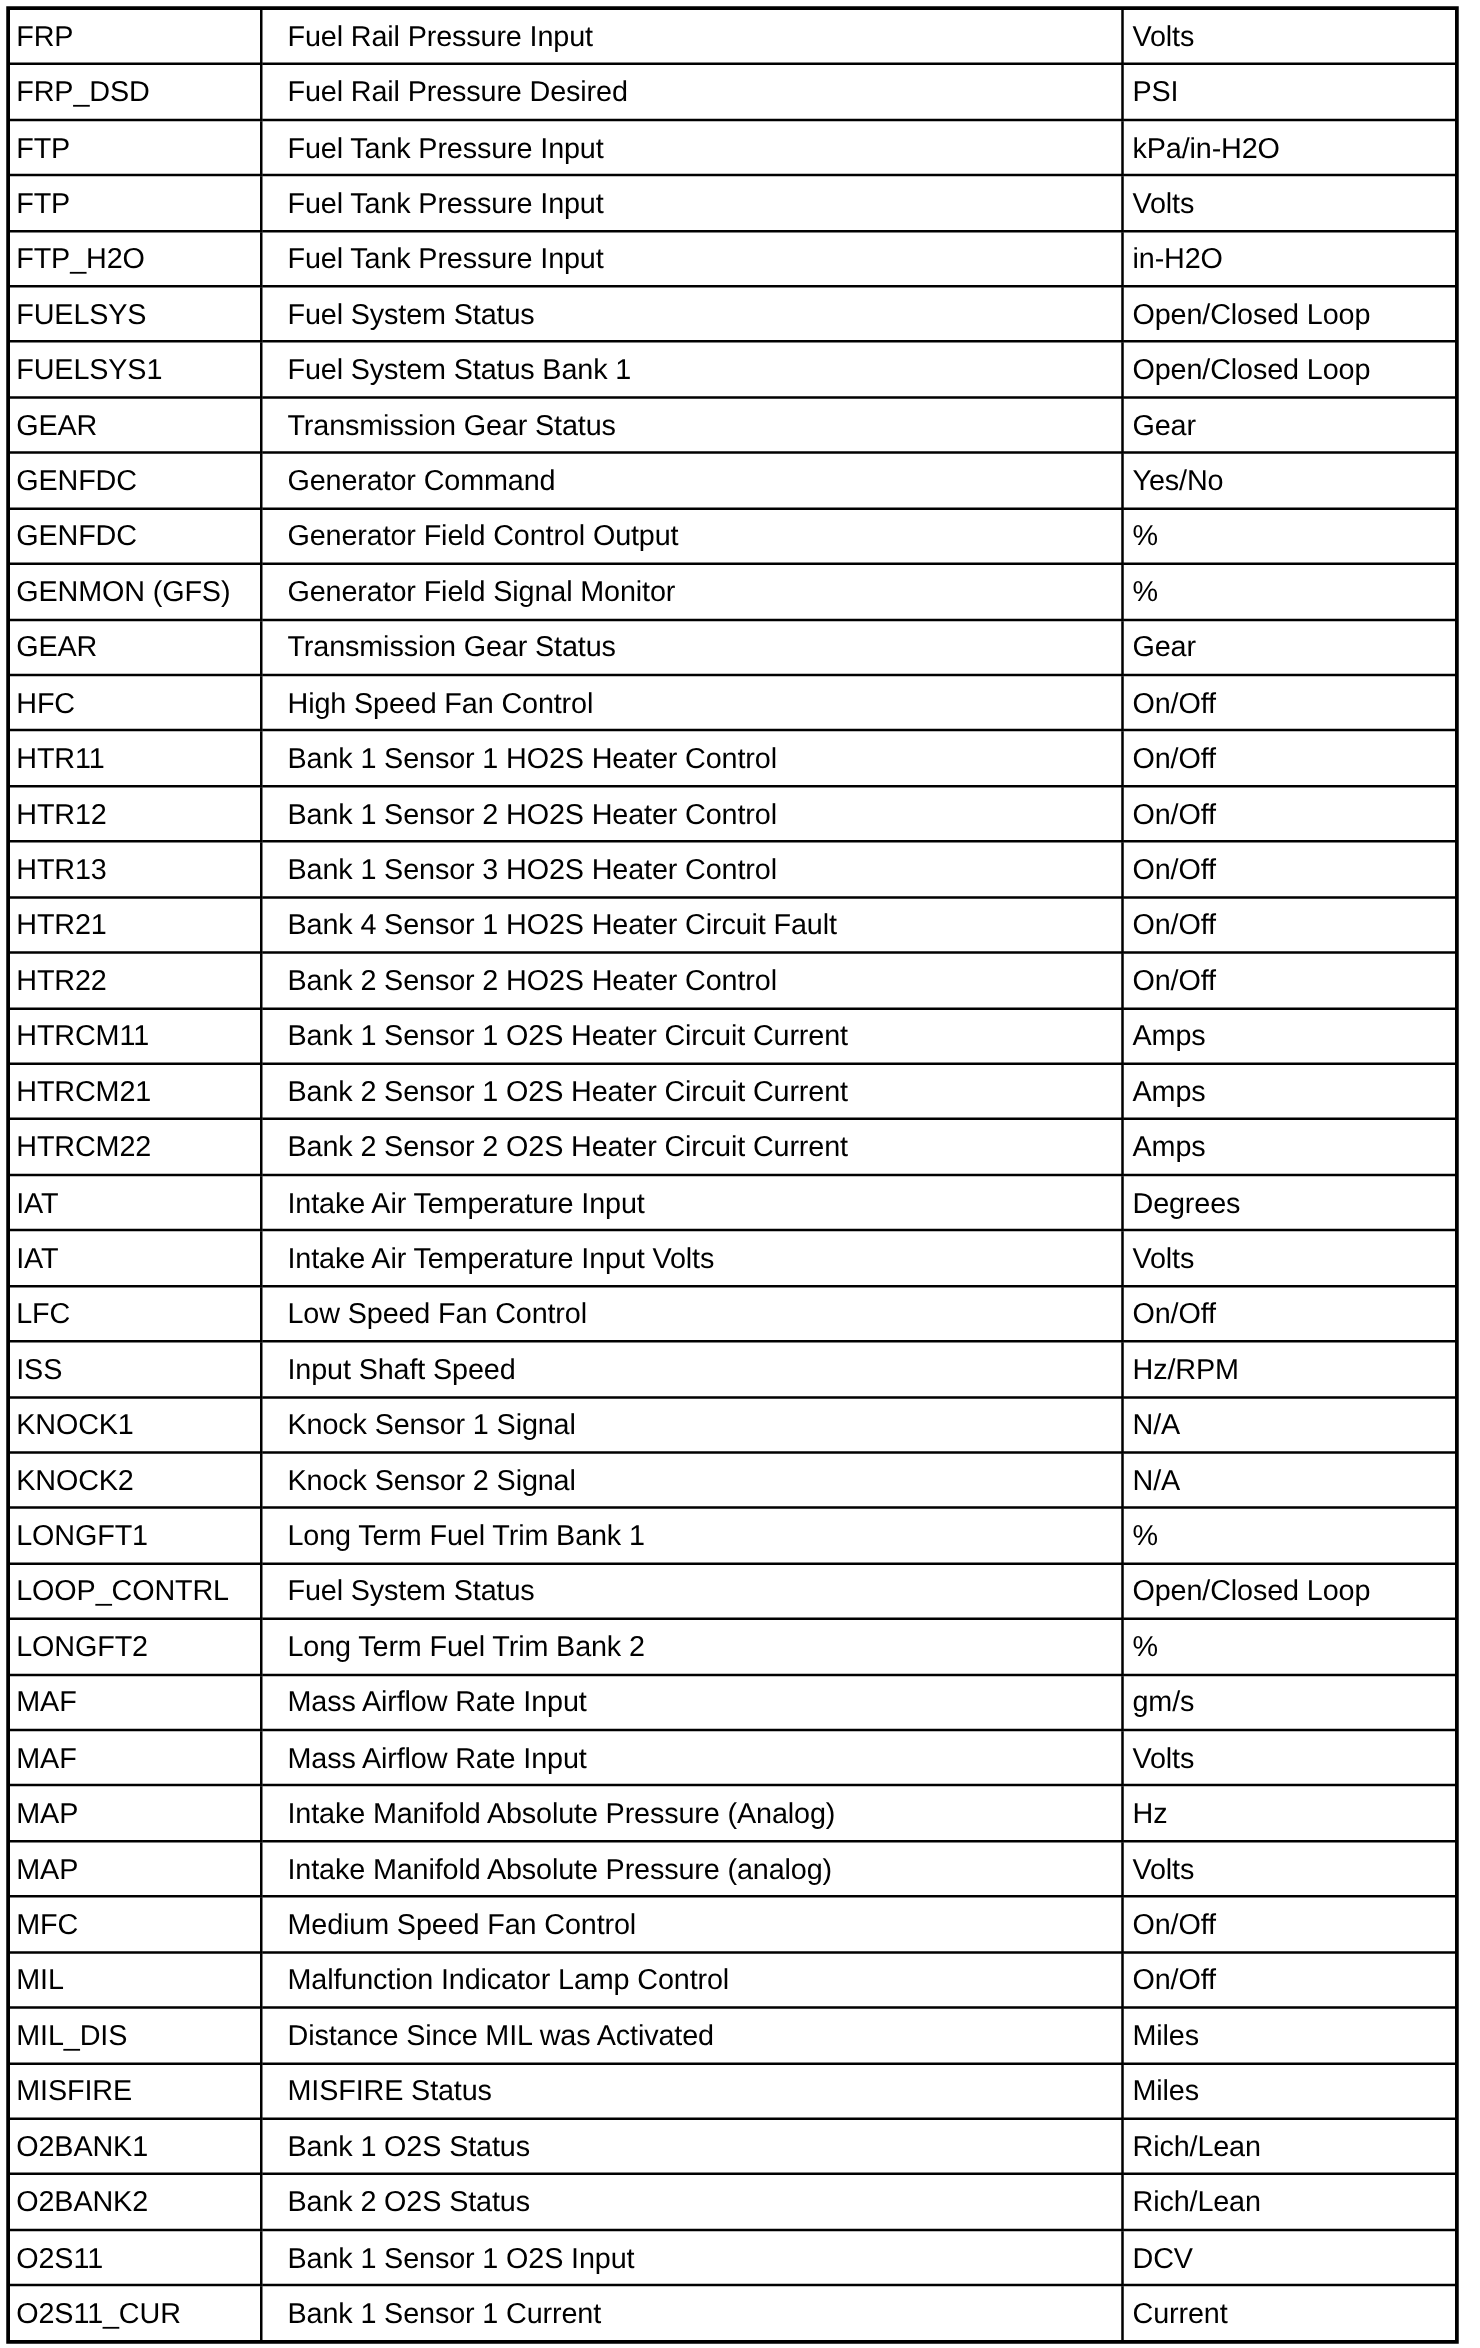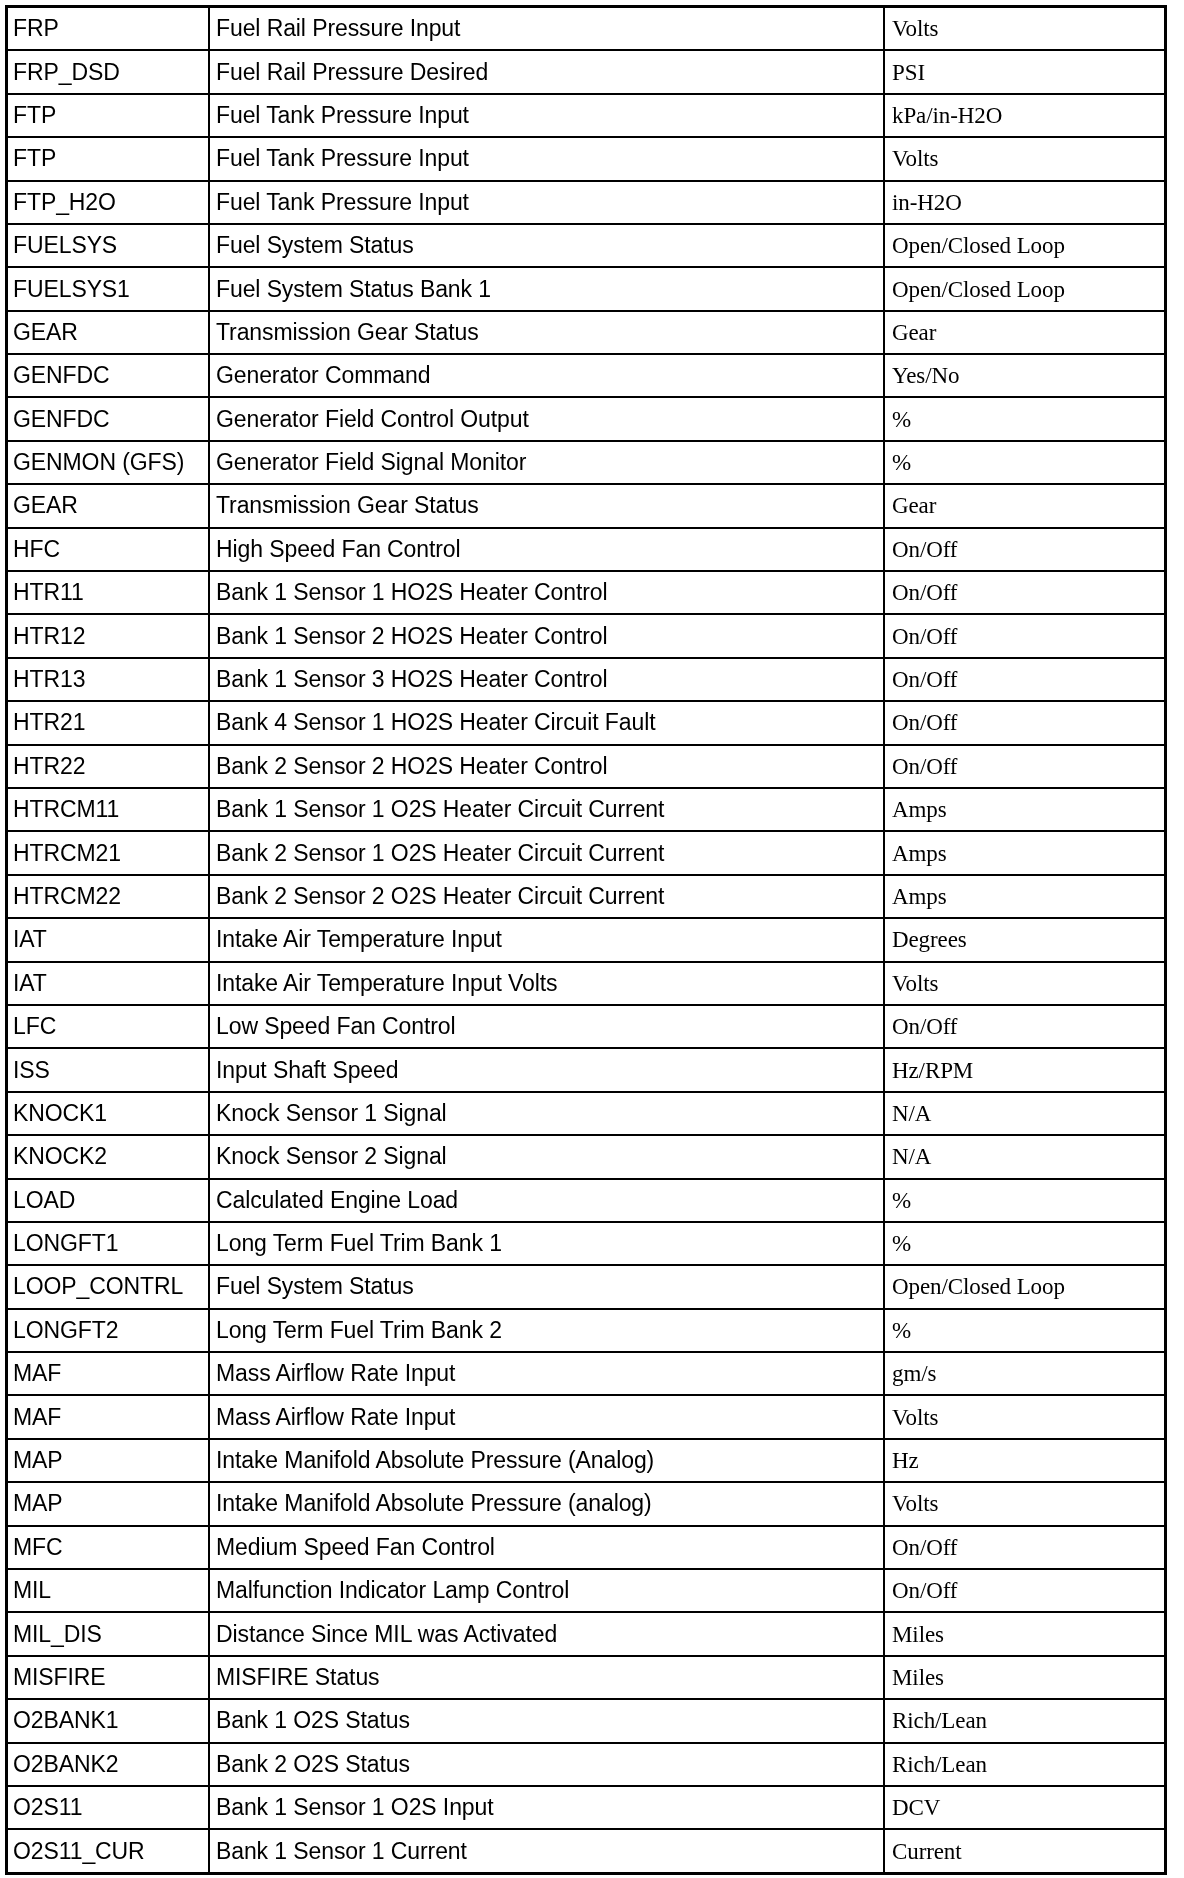--- a/index.html
+++ b/index.html
@@ -36,22 +36,22 @@
     padding: 0 0 0 5px;
     font-size: 23px;
     line-height: 1;
     white-space: nowrap;
     overflow: hidden;
     vertical-align: middle;
     height: 40.4px;
     letter-spacing: -0.1px;
   }
   td.c1 { width: 195px; margin-left: 20px; }
-  td.c2 { width: 667px; padding-left: 6px; }
-  td.c3 { border-right: none; padding-left: 7px; font-family: Liberation Serif, serif; }
+  td.c2 { width: 667px; padding-left: 20px; }
+  td.c3 { border-right: none; padding-left: 7px; }
   tr:last-child td { border-bottom: none; border-radius: 10px; }
   tr:nth-child(odd) td { border-bottom-width: 2px; }
 </style>
 </head>
 <body>
 
 <div class="table-wrap">
   <table>
     <tbody id="table-body">
 
@@ -211,25 +211,20 @@
     <td class="c2">Knock Sensor 1 Signal</td>
     <td class="c3">N/A</td>
   </tr>
 
   <tr>
     <td class="c1">KNOCK2</td>
     <td class="c2">Knock Sensor 2 Signal</td>
     <td class="c3">N/A</td>
   </tr>
 
-  <tr>
-    <td class="c1">LOAD</td>
-    <td class="c2">Calculated Engine Load</td>
-    <td class="c3">%</td>
-  </tr>
 
   <tr>
     <td class="c1">LONGFT1</td>
     <td class="c2">Long Term Fuel Trim Bank 1</td>
     <td class="c3">%</td>
   </tr>
 
   <tr>
     <td class="c1">LOOP_CONTRL</td>
     <td class="c2">Fuel System Status</td>

